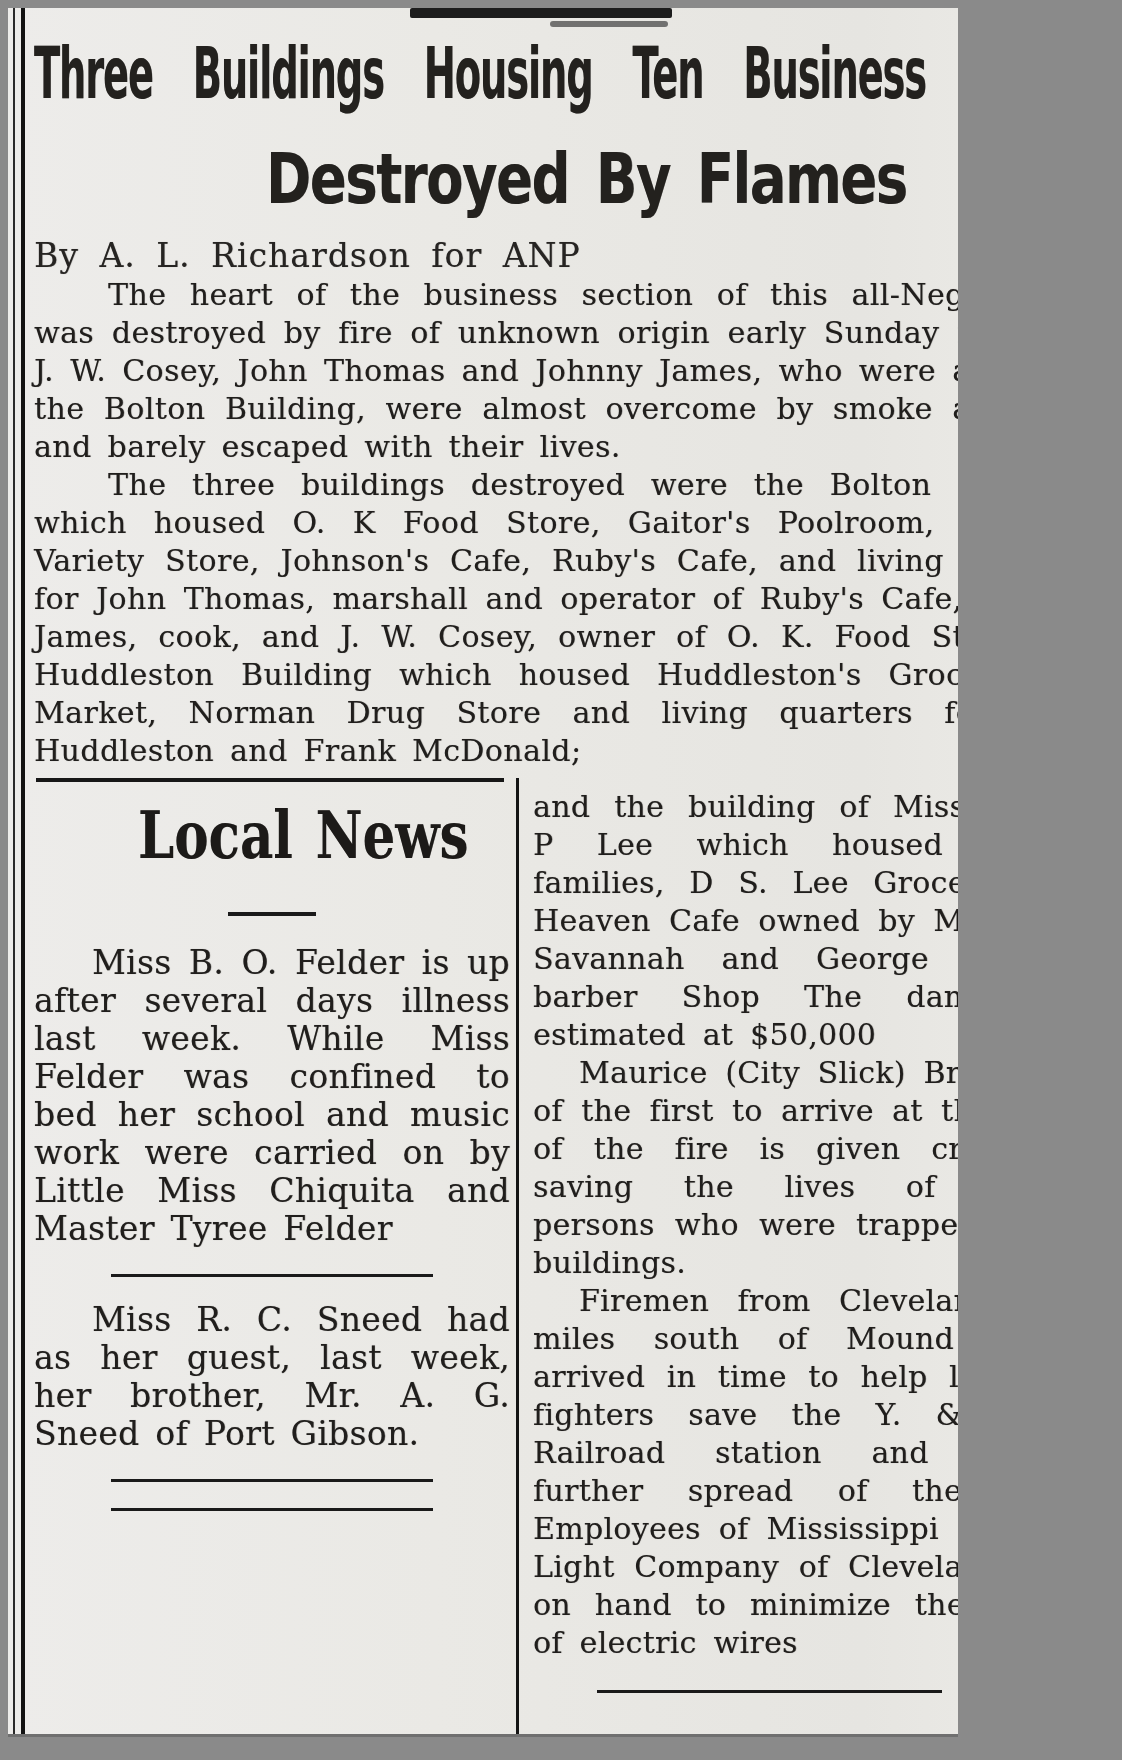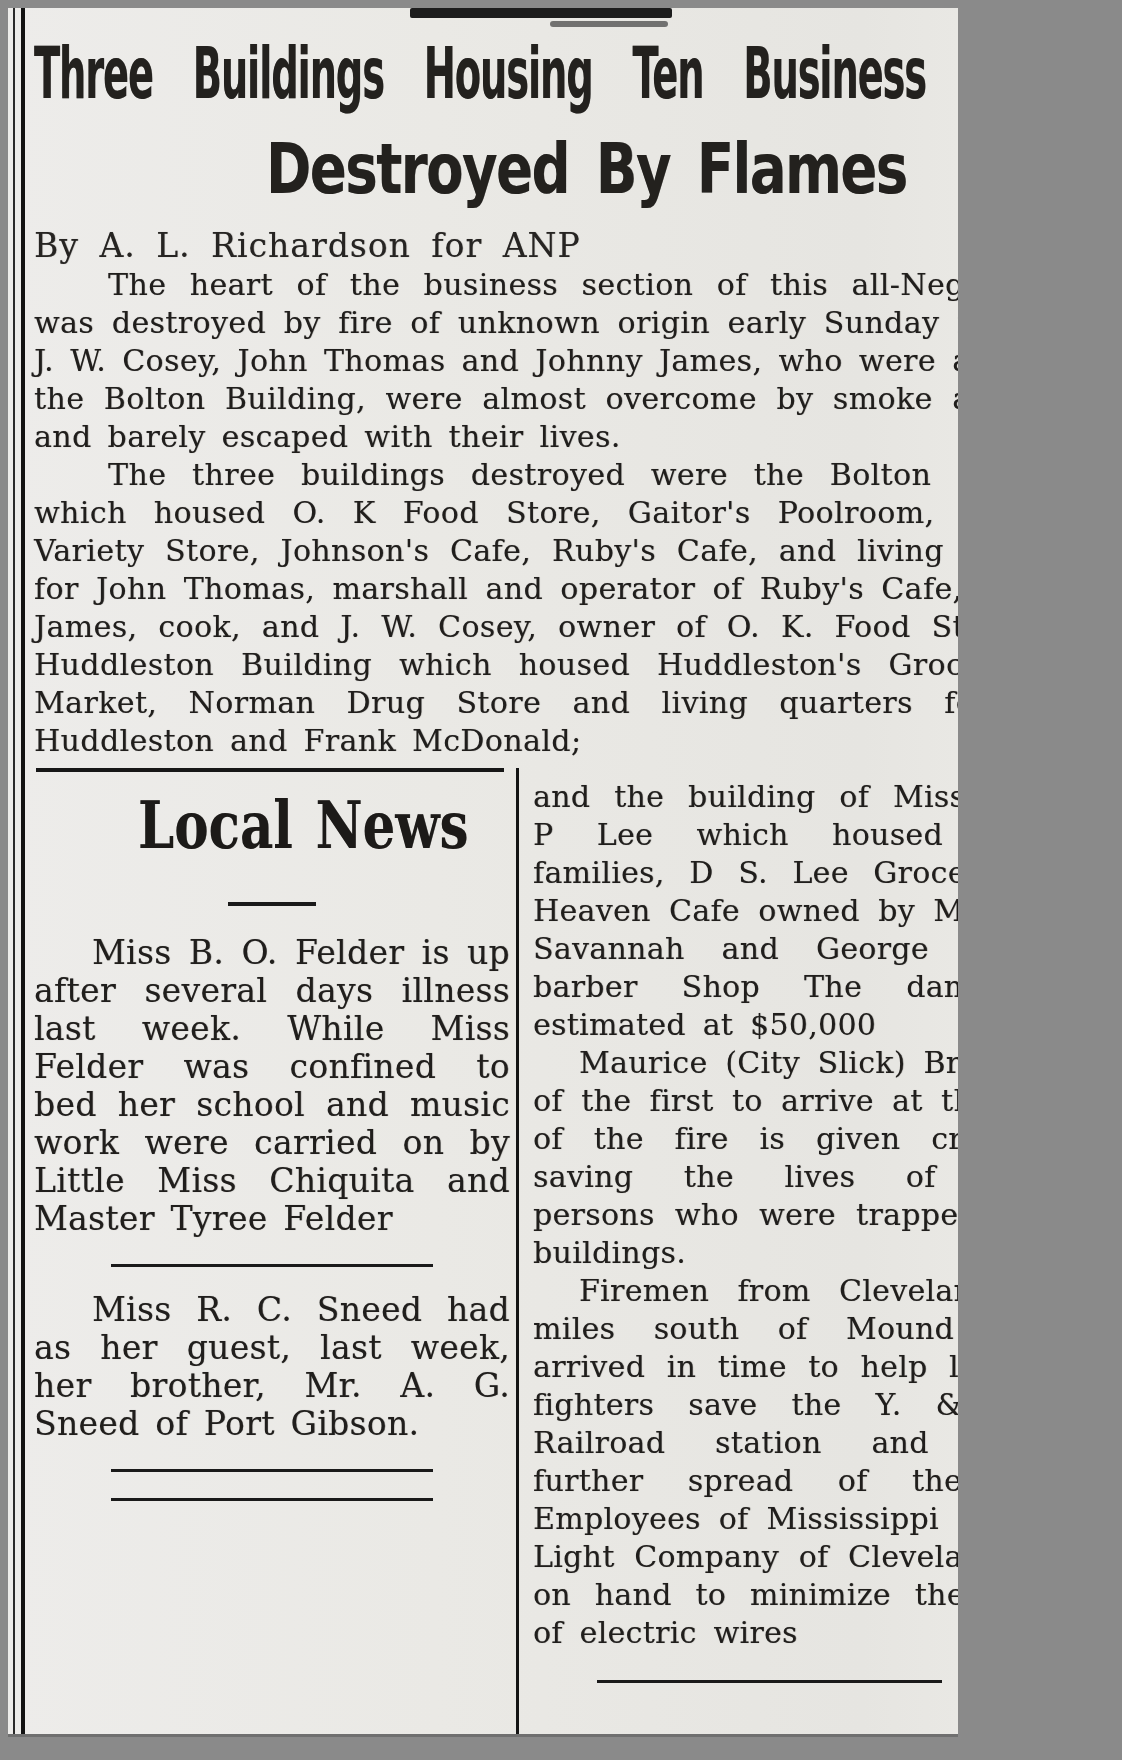--- a/index.html
+++ b/index.html
@@ -36,21 +36,21 @@
   .hl1-wrap { margin-top:26px; height:84px; overflow:visible; }
   .hl1 {
     display:block; width:2000px;
     transform:scaleX(0.532); transform-origin:left top;
     font-family:"DejaVu Sans", sans-serif; font-weight:bold;
     font-size:72px; line-height:78px; letter-spacing:-2px; word-spacing:14px;
     color:#23211e;
     text-align:justify; text-align-last:justify;
     white-space:nowrap;
   }
-  .hl2-wrap { margin-top:12px; height:84px; }
+  .hl2-wrap { margin-top:22px; height:84px; }
   .hl2 {
     display:inline-block; white-space:nowrap;
     transform:scaleX(0.78); transform-origin:left top;
     margin-left:232px;
     font-family:"DejaVu Sans", sans-serif; font-weight:bold;
     font-size:70px; line-height:78px; letter-spacing:-2px; word-spacing:12px;
     color:#23211e;
   }
 
   .byline {

